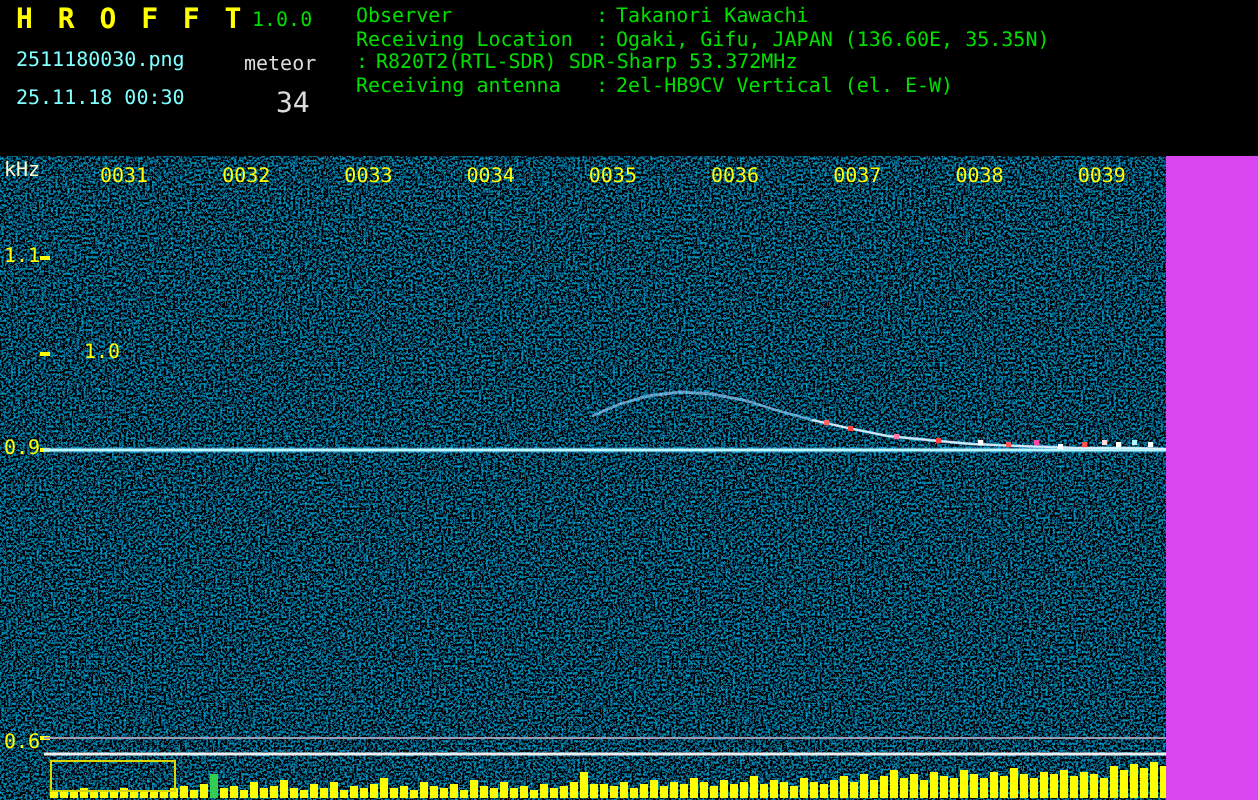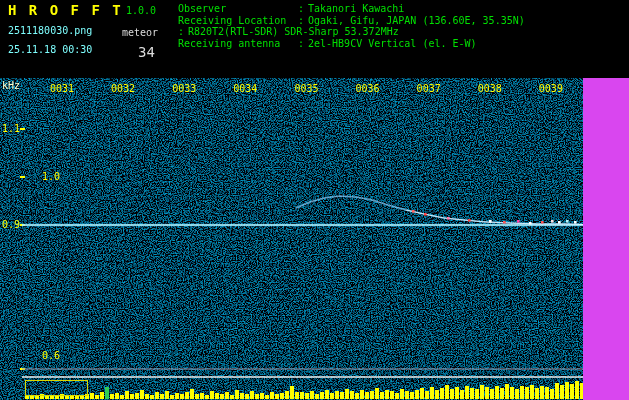--- a/index.html
+++ b/index.html
@@ -80,21 +80,21 @@
       <span class="tl">0036</span>
       <span class="tl">0037</span>
       <span class="tl">0038</span>
       <span class="tl">0039</span>
       <span class="tl">0040</span>
     </div>
 
     <span class="fl" style="top: 45px;">1.1</span>
     <span class="fl" style="top: 93px; margin-left: 40px;">1.0</span>
     <span class="fl" style="top: 141px;">0.9</span>
-    <span class="fl" style="top: 272px; margin-left: 40px;">0.6</span>
+    <span class="fl" style="top: 288px;">0.6</span>
 
     <svg id="overlay">
         <rect x="20" y="50" width="5" height="2" fill="#ffff00"></rect>
         <rect x="20" y="98" width="5" height="2" fill="#ffff00"></rect>
         <rect x="20" y="146" width="5" height="2" fill="#ffff00"></rect>
         <rect x="20" y="290" width="5" height="2" fill="#ffff00"></rect>
         <line x1="22" y1="147" x2="629" y2="147" stroke="#2fb8ff" stroke-width="3" opacity="0.35"></line>
         <line x1="22" y1="147" x2="629" y2="147" stroke="#b8f8ff" stroke-width="1.4"></line>
         <line x1="22" y1="291" x2="629" y2="291" stroke="#9a9ab0" stroke-width="1"></line>
         <line x1="22" y1="299" x2="629" y2="299" stroke="#eeeeee" stroke-width="1.6"></line>

